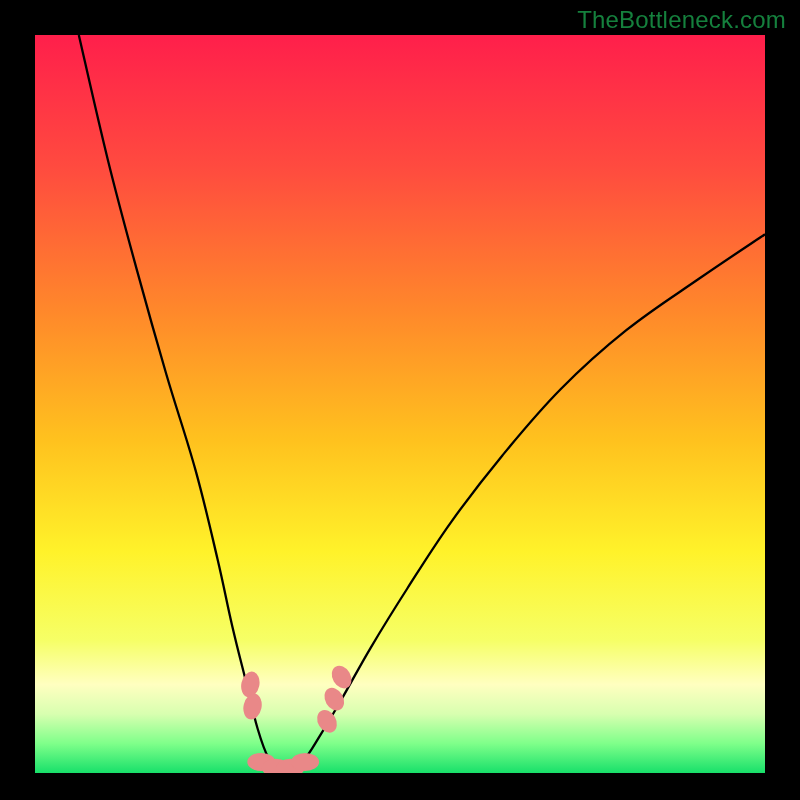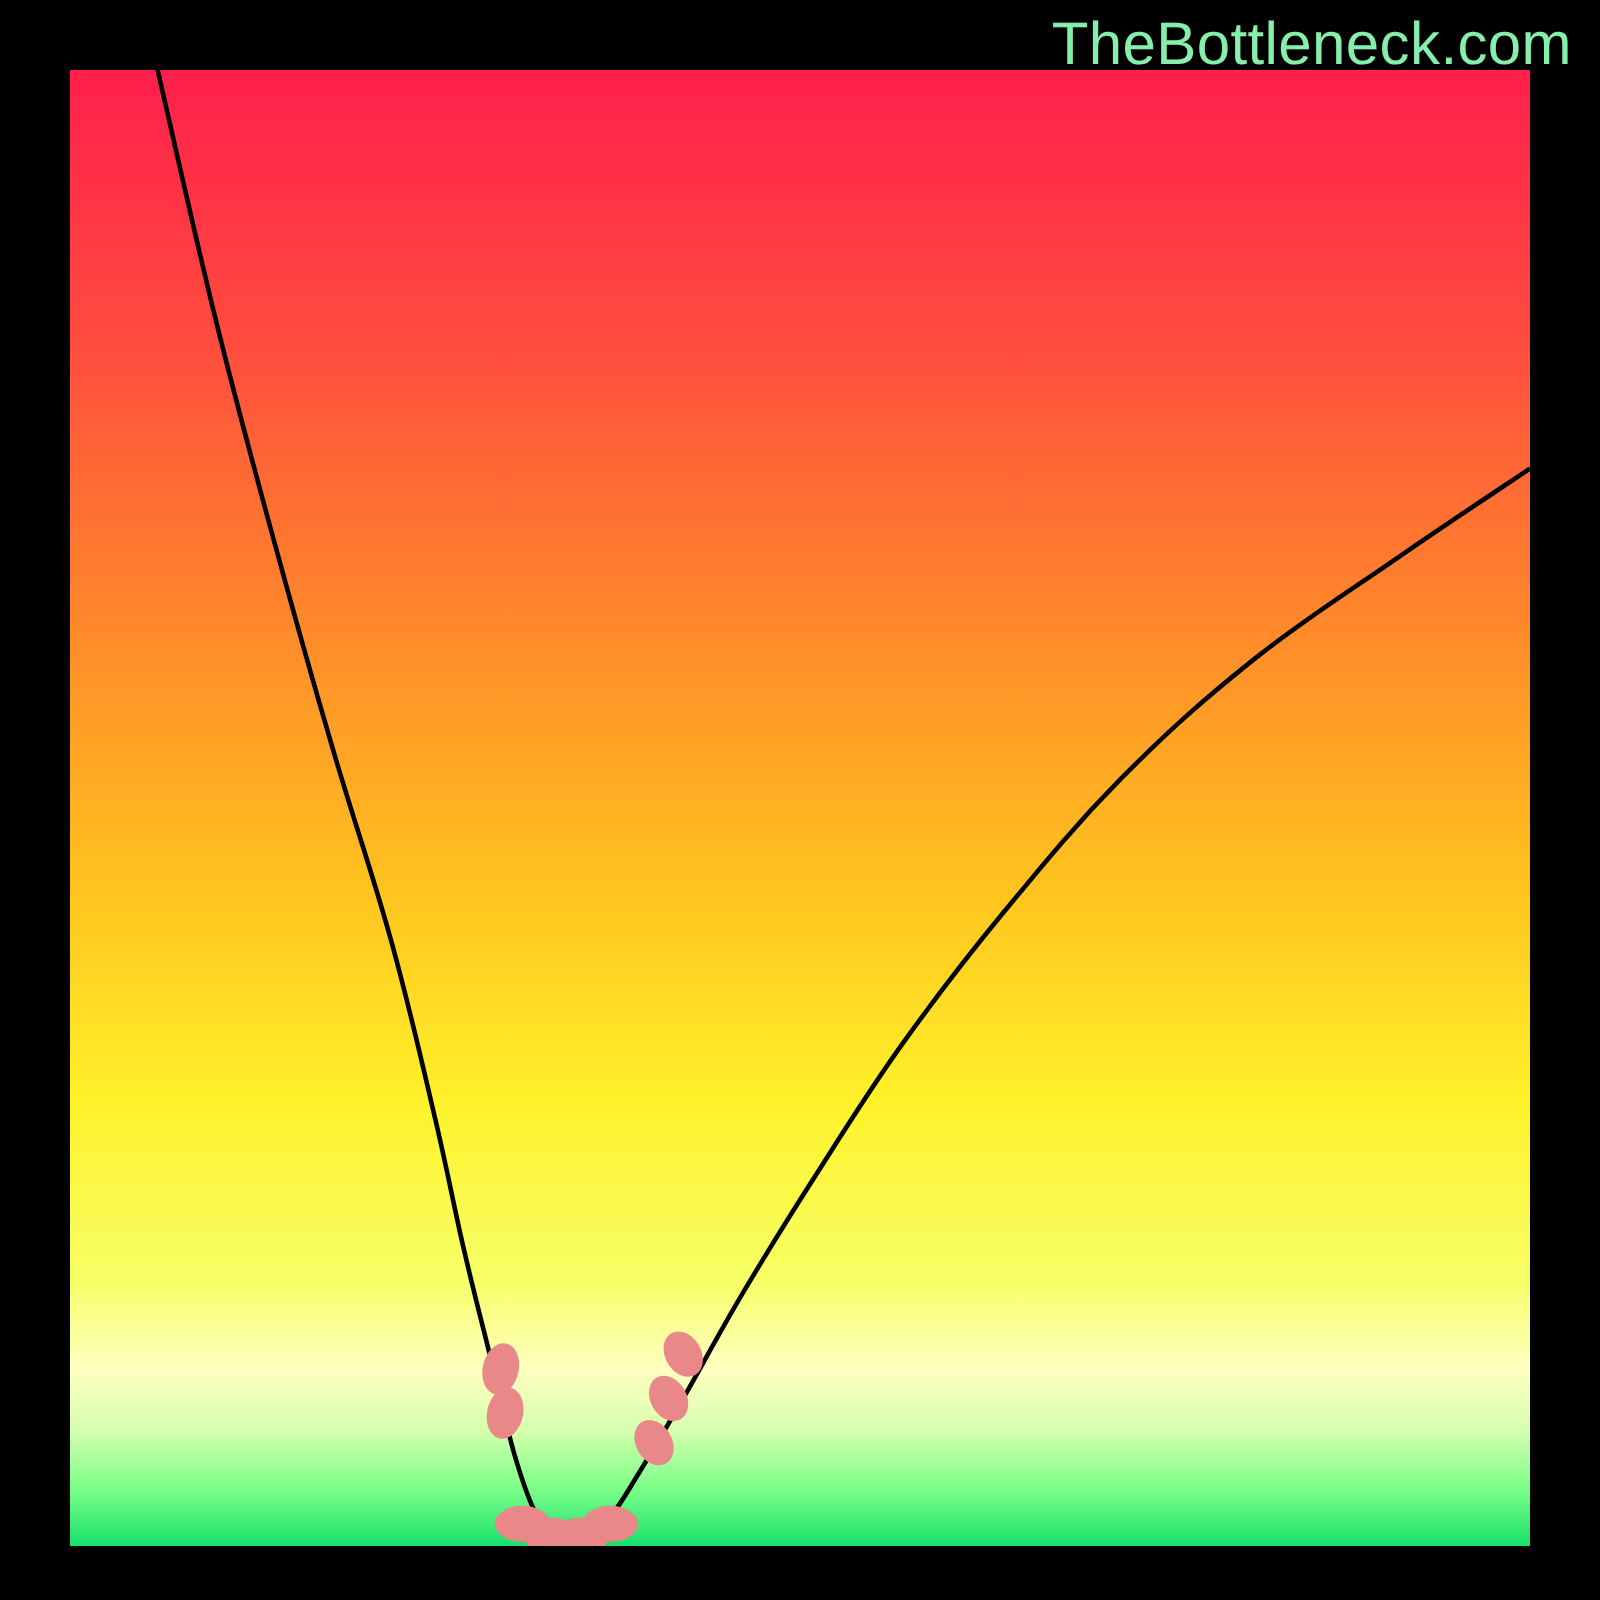--- a/index.html
+++ b/index.html
@@ -14,22 +14,22 @@
   .frame {
     position: absolute;
     left: 0; top: 0;
     width: 800px; height: 800px;
     background: #000;
   }
   .watermark {
     position: absolute;
     top: 6px;
     right: 14px;
-    color: #86efac;
-    font-size: 30px;
+    color: #15803d;
+    font-size: 24px;
     font-weight: 400;
     letter-spacing: 0.2px;
     z-index: 30;
   }
   svg {
     position: absolute;
     left: 0; top: 0;
     display: block;
   }
 </style>

